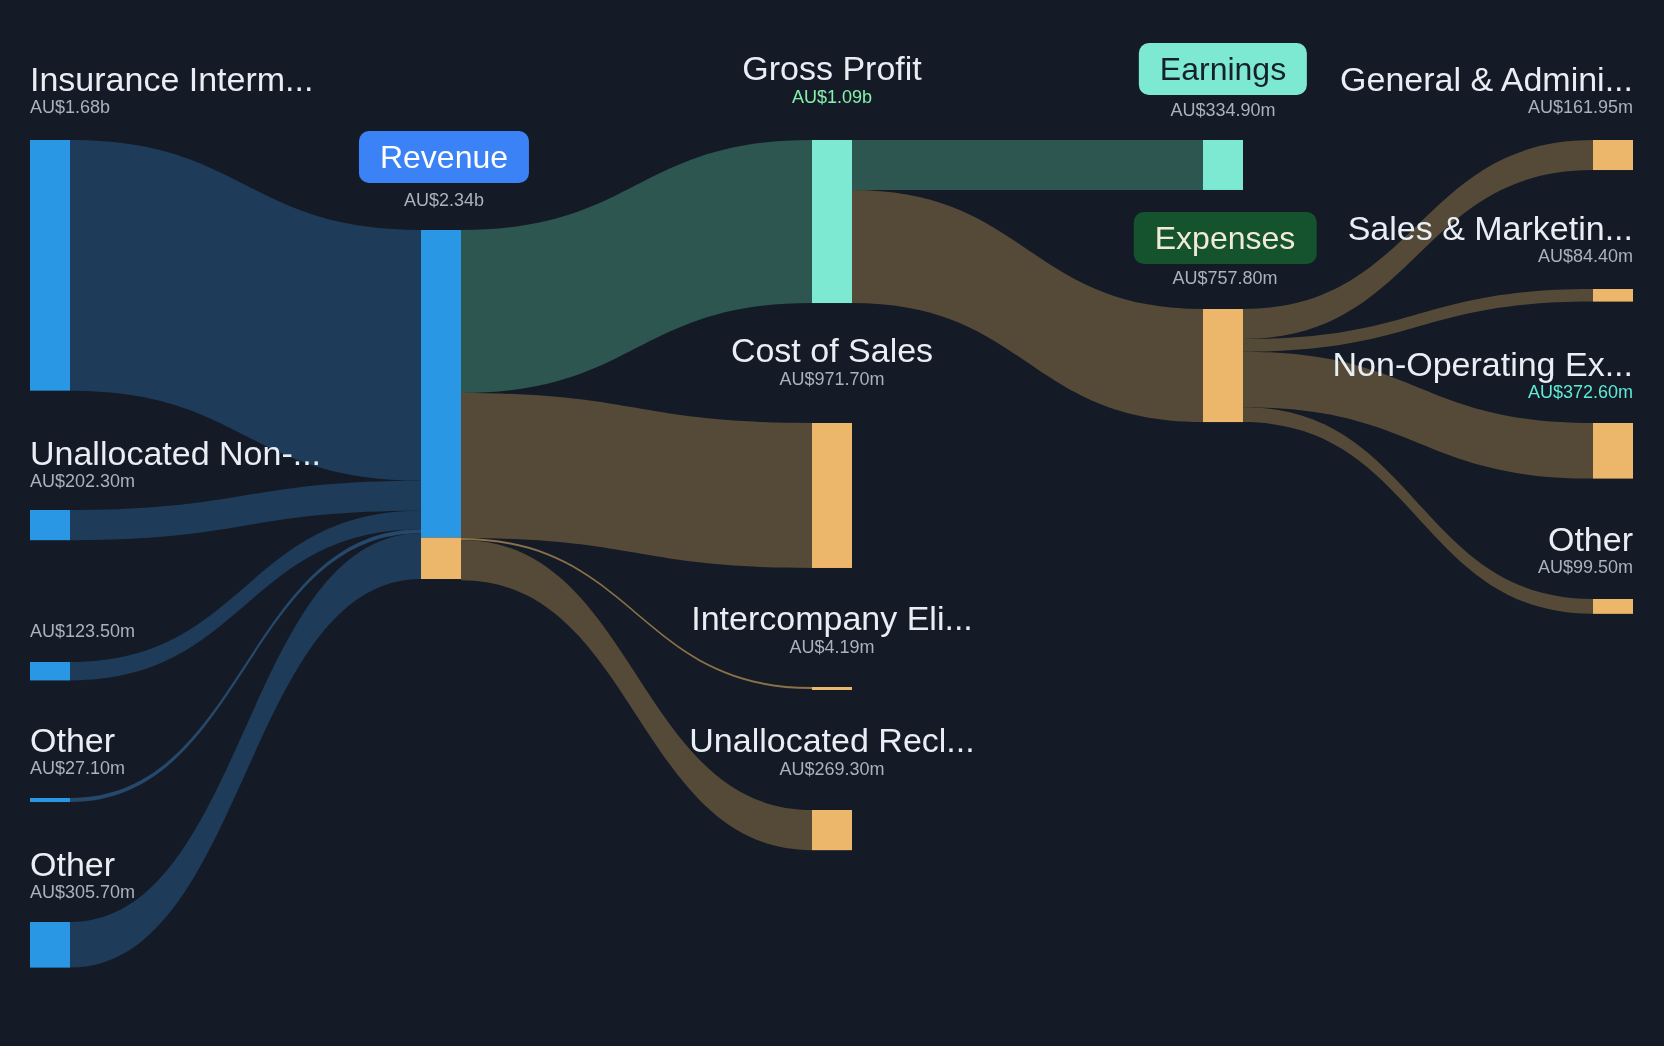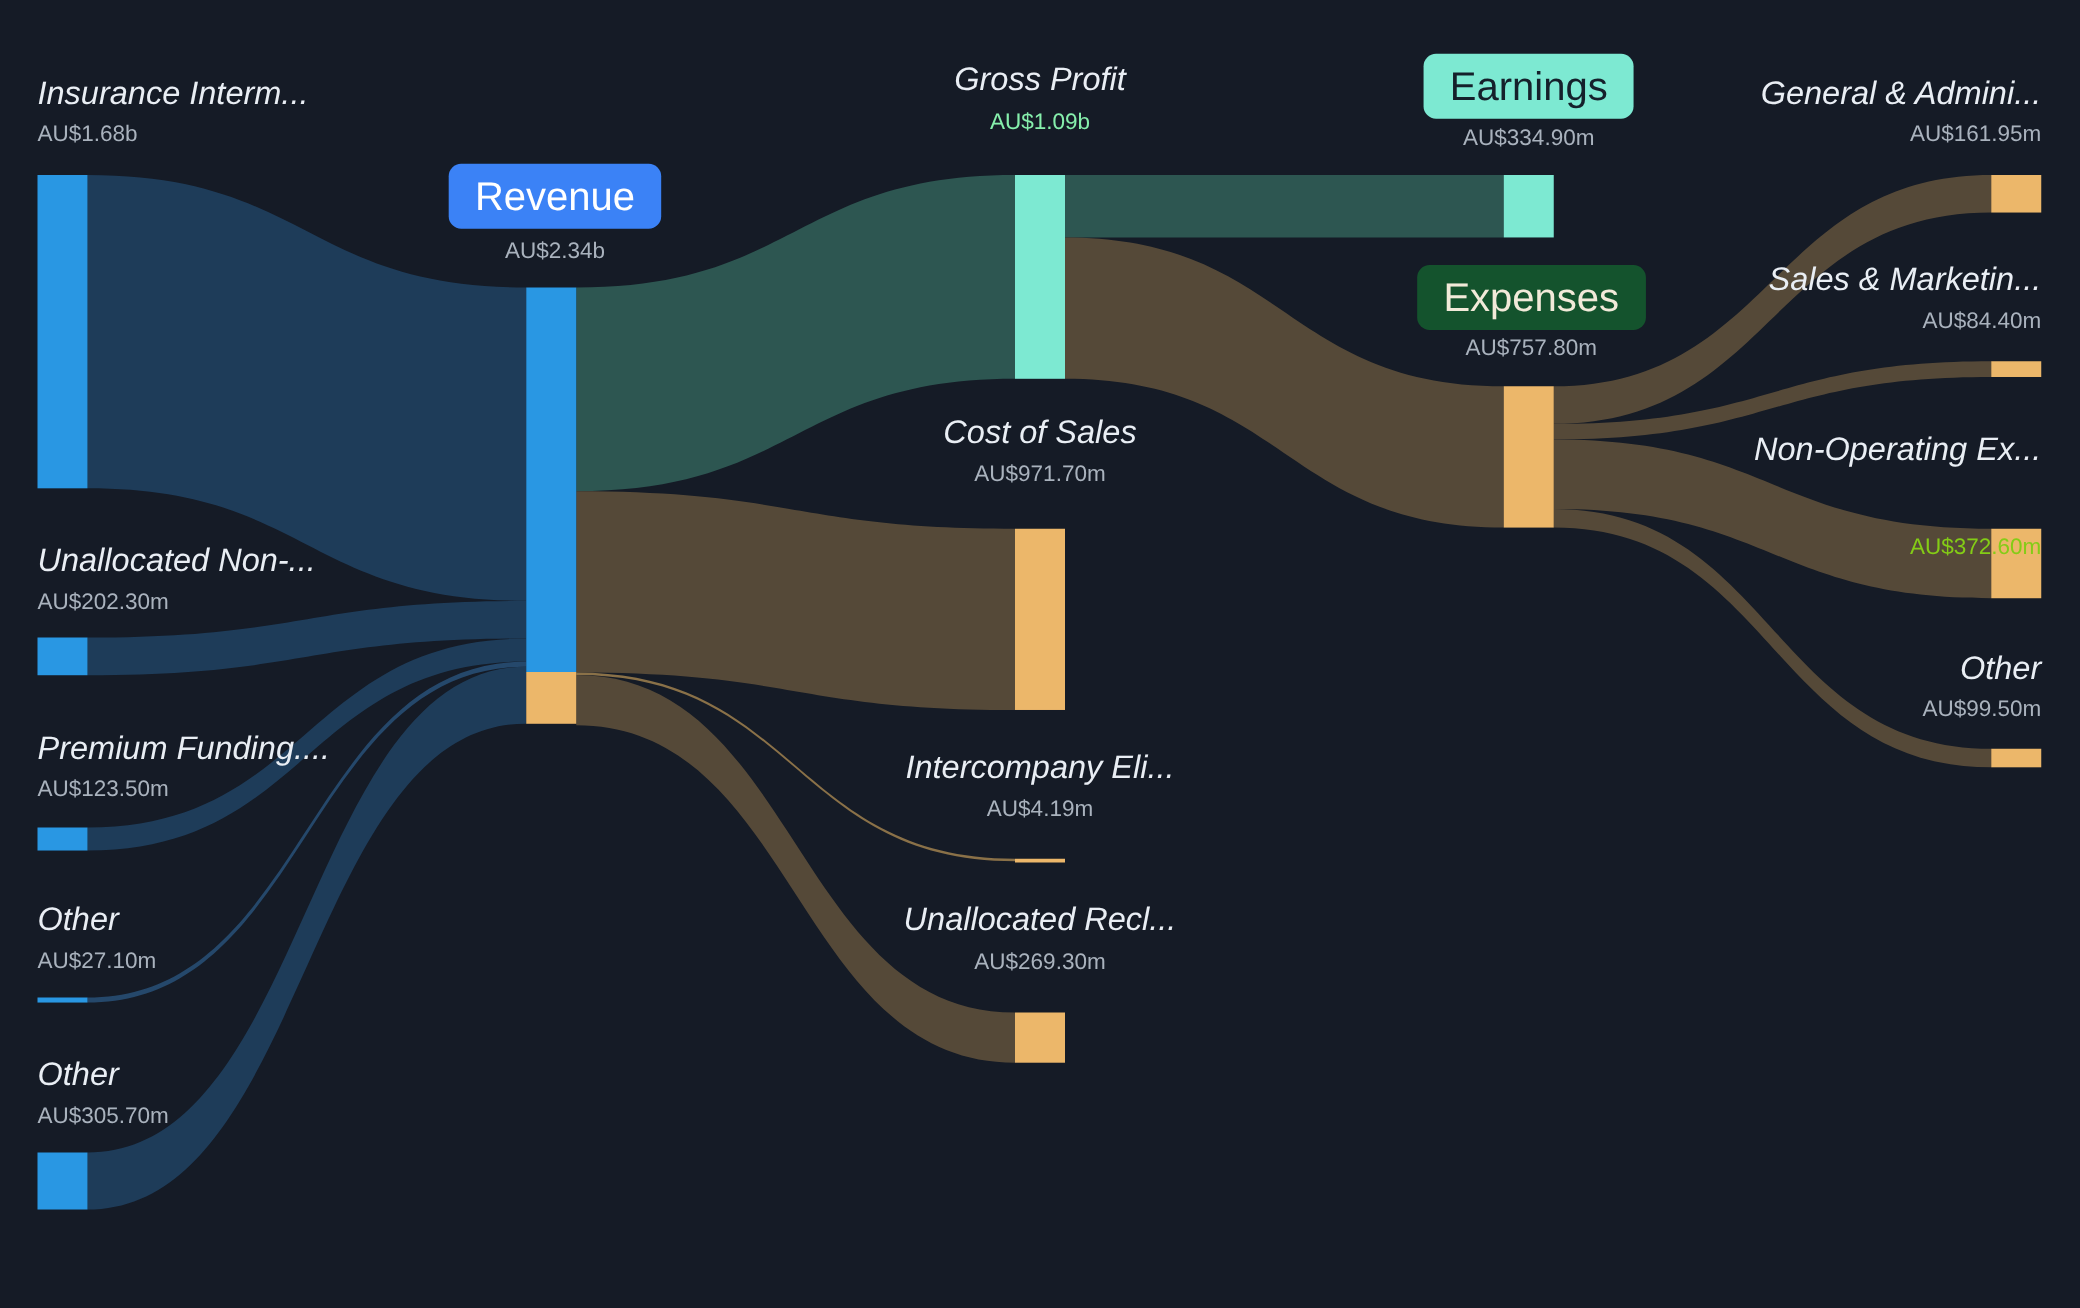--- a/index.html
+++ b/index.html
@@ -23,26 +23,25 @@
   .label-layer {
     position: absolute;
     left: 0;
     top: 0;
     width: 100%;
     height: 100%;
     pointer-events: none;
   }
   .node-label {
     position: absolute;
-    font-size: 26px;
+    font-size: 34px;
     line-height: 1.15;
     color: #e9eef4;
     white-space: nowrap;
     pointer-events: auto;
-    font-style: italic;
   }
   .node-value {
     position: absolute;
     font-size: 18px;
     line-height: 1.15;
     color: #a9b2bd;
     white-space: nowrap;
     pointer-events: auto;
   }
   .badge {
@@ -98,21 +97,20 @@
         <rect x="1593" y="289" width="40" height="12.59248" fill="#ecb76a"></rect>
         <rect x="1593" y="423" width="40" height="55.59192" fill="#ecb76a"></rect>
         <rect x="1593" y="599" width="40" height="14.8454" fill="#ecb76a"></rect>
       </g>
   </svg>
   <div class="label-layer">
       <div class="node-label" style="left: 30px; top: 60px; color: rgb(233, 238, 244);">Insurance Interm...</div>
       <div class="node-value" style="left: 30px; top: 97px; color: rgb(169, 178, 189);">AU$1.68b</div>
       <div class="node-label" style="left: 30px; top: 434px; color: rgb(233, 238, 244);">Unallocated Non-...</div>
       <div class="node-value" style="left: 30px; top: 471px; color: rgb(169, 178, 189);">AU$202.30m</div>
-      <div class="node-label" style="left: 30px; top: 584px; color: rgb(233, 238, 244);">Premium Funding....</div>
       <div class="node-value" style="left: 30px; top: 621px; color: rgb(169, 178, 189);">AU$123.50m</div>
       <div class="node-label" style="left: 30px; top: 721px; color: rgb(233, 238, 244);">Other</div>
       <div class="node-value" style="left: 30px; top: 758px; color: rgb(169, 178, 189);">AU$27.10m</div>
       <div class="node-label" style="left: 30px; top: 845px; color: rgb(233, 238, 244);">Other</div>
       <div class="node-value" style="left: 30px; top: 882px; color: rgb(169, 178, 189);">AU$305.70m</div>
       <div class="badge" style="left: 444px; top: 131px; background: #3b82f6; color: rgb(255, 255, 255);">Revenue</div>
       <div class="node-value align-center" style="left: 444px; top: 190px;">AU$2.34b</div>
       <div class="node-label align-center" style="left: 832px; top: 49px; color: rgb(233, 238, 244);">Gross Profit</div>
       <div class="node-value align-center" style="left: 832px; top: 87px; color: #86efac;">AU$1.09b</div>
       <div class="node-label align-center" style="left: 832px; top: 331px; color: rgb(233, 238, 244);">Cost of Sales</div>
@@ -123,17 +121,17 @@
       <div class="node-value align-center" style="left: 832px; top: 759px; color: rgb(169, 178, 189);">AU$269.30m</div>
       <div class="badge" style="left: 1223px; top: 43px; background: rgb(125, 233, 210); color: rgb(21, 32, 43);">Earnings</div>
       <div class="node-value align-center" style="left: 1223px; top: 100px;">AU$334.90m</div>
       <div class="badge" style="left: 1225px; top: 212px; background: #14532d; color: rgb(242, 234, 217);">Expenses</div>
       <div class="node-value align-center" style="left: 1225px; top: 268px;">AU$757.80m</div>
       <div class="node-label align-right" style="left: 1633px; top: 60px; color: rgb(233, 238, 244);">General &amp; Admini...</div>
       <div class="node-value align-right" style="left: 1633px; top: 97px; color: rgb(169, 178, 189);">AU$161.95m</div>
       <div class="node-label align-right" style="left: 1633px; top: 209px; color: rgb(233, 238, 244);">Sales &amp; Marketin...</div>
       <div class="node-value align-right" style="left: 1633px; top: 246px; color: rgb(169, 178, 189);">AU$84.40m</div>
       <div class="node-label align-right" style="left: 1633px; top: 345px; color: rgb(233, 238, 244);">Non-Operating Ex...</div>
-      <div class="node-value align-right" style="left: 1633px; top: 382px; color: #84cc16; margin-top: 45px;">AU$372.60m</div>
+      <div class="node-value align-right" style="left: 1633px; top: 382px; color: #5eead4;">AU$372.60m</div>
       <div class="node-label align-right" style="left: 1633px; top: 520px; color: rgb(233, 238, 244);">Other</div>
       <div class="node-value align-right" style="left: 1633px; top: 557px; color: rgb(169, 178, 189);">AU$99.50m</div>
     </div>
 </div>
 
 </body></html>

